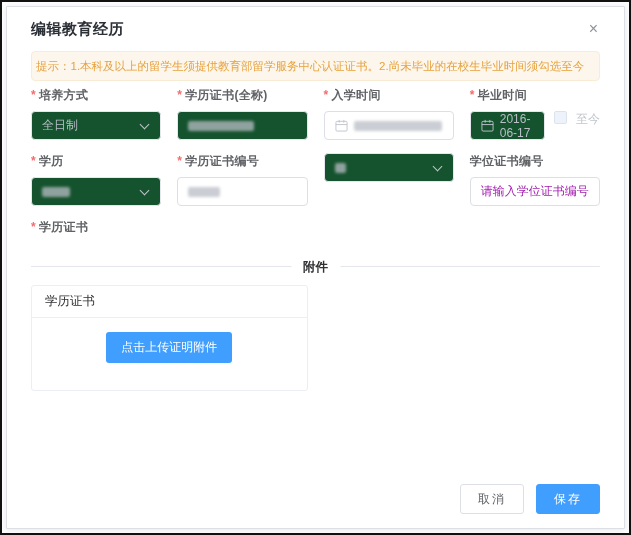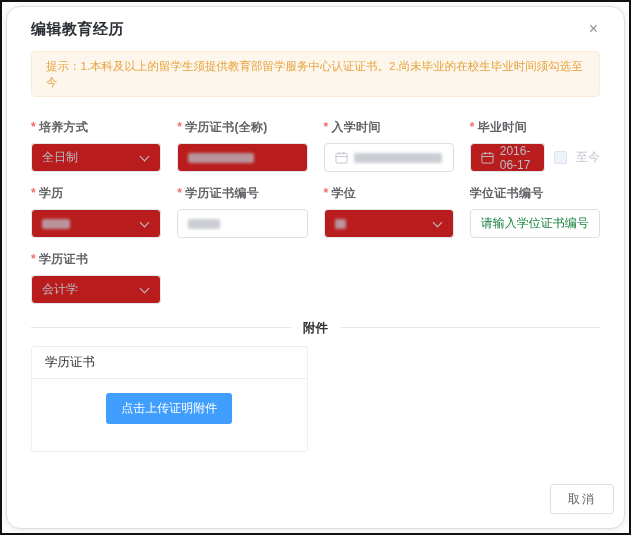--- a/index.html
+++ b/index.html
@@ -11,43 +11,43 @@
   }
   .frame {
     position:absolute; inset:0;
     border:2px solid #111;
     background:#fdfdfd;
   }
   .dialog {
     position:absolute; inset:4px;
     background:#fff;
     border:1px solid #dcdfe6;
-    border-radius:14px;
+    border-radius:1px;
     box-shadow:0 1px 6px rgba(0,0,0,.08);
     overflow:hidden;
   }
   
   .dlg-header {
     display:flex; align-items:center; justify-content:space-between;
     padding:12px 22px 8px 24px;
   }
   .dlg-title { font-size:15px; font-weight:700; color:#2b2f36; letter-spacing:.5px; }
   .dlg-close {
     font-size:16px; color:#909399; cursor:pointer; line-height:1;
     padding:2px 4px;
   }
   
   .alert {
-    margin:4px 24px 22px 24px;
+    margin:4px 24px 6px 24px;
     background:#fdf6ec;
     border:1px solid #f8ecd5;
     border-radius:4px;
     color:#e6a23c;
     font-size:11.5px;
-    padding:6px 14px;
+    padding:6px 4px;
     line-height:1.4;
   }
   
   .form { padding:0 24px; }
   .grid {
     display:grid;
     grid-template-columns:1fr 1fr 1fr 1fr;
     column-gap:16px;
     row-gap:13px;
   }
@@ -61,37 +61,37 @@
     position:relative;
     height:29px;
     border:1px solid #dcdfe6;
     border-radius:4px;
     background:#fff;
     display:flex; align-items:center;
     padding:0 10px;
     font-size:12px; color:#606266;
     gap:6px;
   }
-  .ctrl.disabled { background:#b91c1c; border-color:#e4e7ed; color:#c0c4cc; }
+  .ctrl.disabled { background:#14532d; border-color:#e4e7ed; color:#c0c4cc; }
   .ctrl .val { color:#b9bec7; font-size:12px; }
-  .ctrl .ph  { color:#15803d; font-size:12px; }
+  .ctrl .ph  { color:#a21caf; font-size:12px; }
   .chev {
     position:absolute; right:12px; top:9px;
     width:7px; height:7px;
     border-right:1.4px solid #c0c4cc;
     border-bottom:1.4px solid #c0c4cc;
     transform:rotate(45deg);
   }
   .redact {
     height:10px; border-radius:2px;
     background:#b9bdc5; opacity:.75;
     filter:blur(1.4px);
   }
   .cal-icon { display:inline-flex; flex:0 0 auto; }
-  .date-row { display:flex; align-items:center; gap:9px; }
+  .date-row { display:flex; gap:9px; }
   .date-row .ctrl { flex:1; }
   .chk {
     width:13px; height:13px; flex:0 0 auto;
     background:#eef3fb; border:1px solid #dde3ed; border-radius:2px;
   }
   .chk-lbl { font-size:12px; color:#c0c4cc; white-space:nowrap; }
   
   .divider {
     position:relative; margin:16px 24px 12px 24px; height:14px;
   }
@@ -115,21 +115,21 @@
     display:inline-block;
     background:#409eff; color:#fff;
     font-size:12px;
     border:none; border-radius:3px;
     padding:7px 15px;
     cursor:pointer;
     margin-bottom:11px;
   }
   
   .dlg-footer {
-    position:absolute; right:10px; bottom:14px;
+    position:absolute; right:24px; bottom:14px;
     display:flex; gap:12px;
   }
   .btn {
     font-size:12px; border-radius:3px; cursor:pointer;
     padding:8px 17px; line-height:1;
     letter-spacing:2px;
   }
   .btn-plain { background:#fff; border:1px solid #dcdfe6; color:#606266; }
   .btn-primary { background:#409eff; border:1px solid #409eff; color:#fff; }
 </style>
@@ -204,39 +204,34 @@
           </div>
         </div>
         <div class="field">
           <span class="lbl"><span class="req">*</span><span>学历证书编号</span></span>
           <div class="ctrl">
             <span class="redact" style="width:32px"></span>
           </div>
         </div>
 
         <div class="field">
-          <span class="lbl"><span class="req">*</span><span>学位</span></span>
           <div class="ctrl disabled">
             <span class="redact" style="width:11px"></span>
             <span class="chev"></span>
           </div>
         </div>
         <div class="field">
           <span class="lbl">学位证书编号</span>
           <div class="ctrl">
             <span class="ph">请输入学位证书编号</span>
           </div>
         </div>
 
         <div class="field">
           <span class="lbl"><span class="req">*</span><span>学历证书</span></span>
-          <div class="ctrl disabled">
-            <span class="val">会计学</span>
-            <span class="chev"></span>
-          </div>
         </div>
         <div></div>
       </div>
     </div>
 
     <div class="divider">
       <div class="line"></div>
       <span class="txt">附件</span>
     </div>
 
@@ -246,16 +241,17 @@
         <div class="card-bd">
           <button class="upload-btn">点击上传证明附件</button>
           
         </div>
       </div>
       <div></div>
     </div>
 
     <div class="dlg-footer">
       <button class="btn btn-plain">取消</button>
+      <button class="btn btn-primary">保存</button>
     </div>
 
   </div>
 </div>
 
 </body></html>

